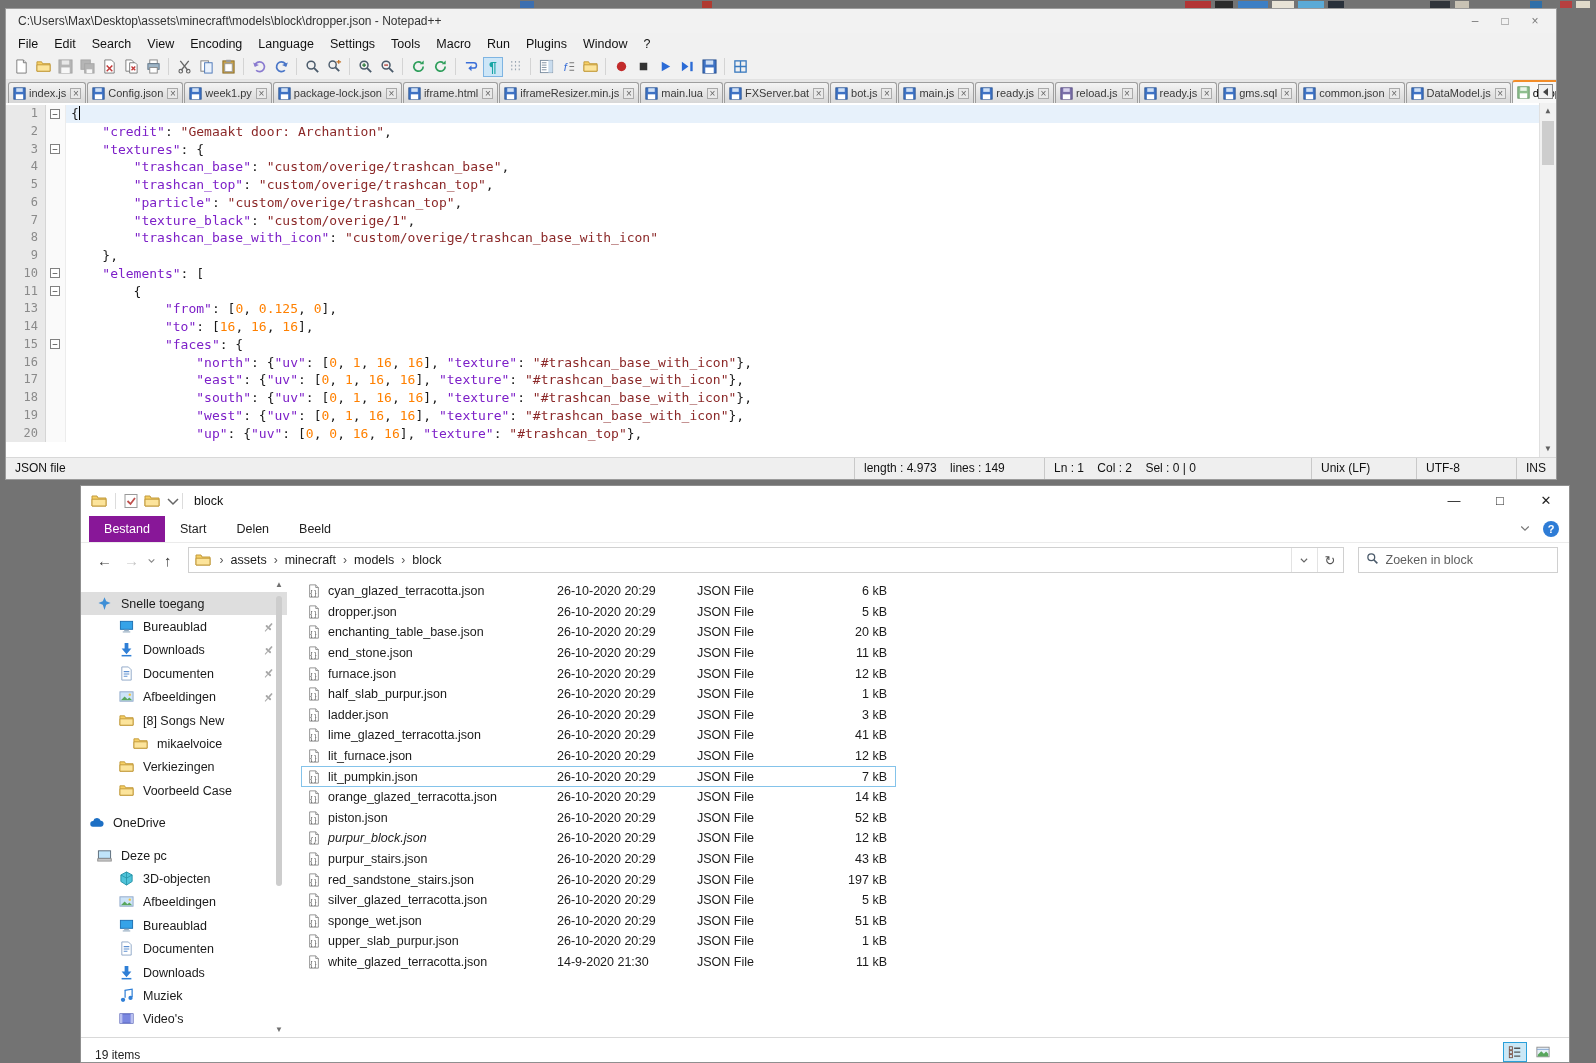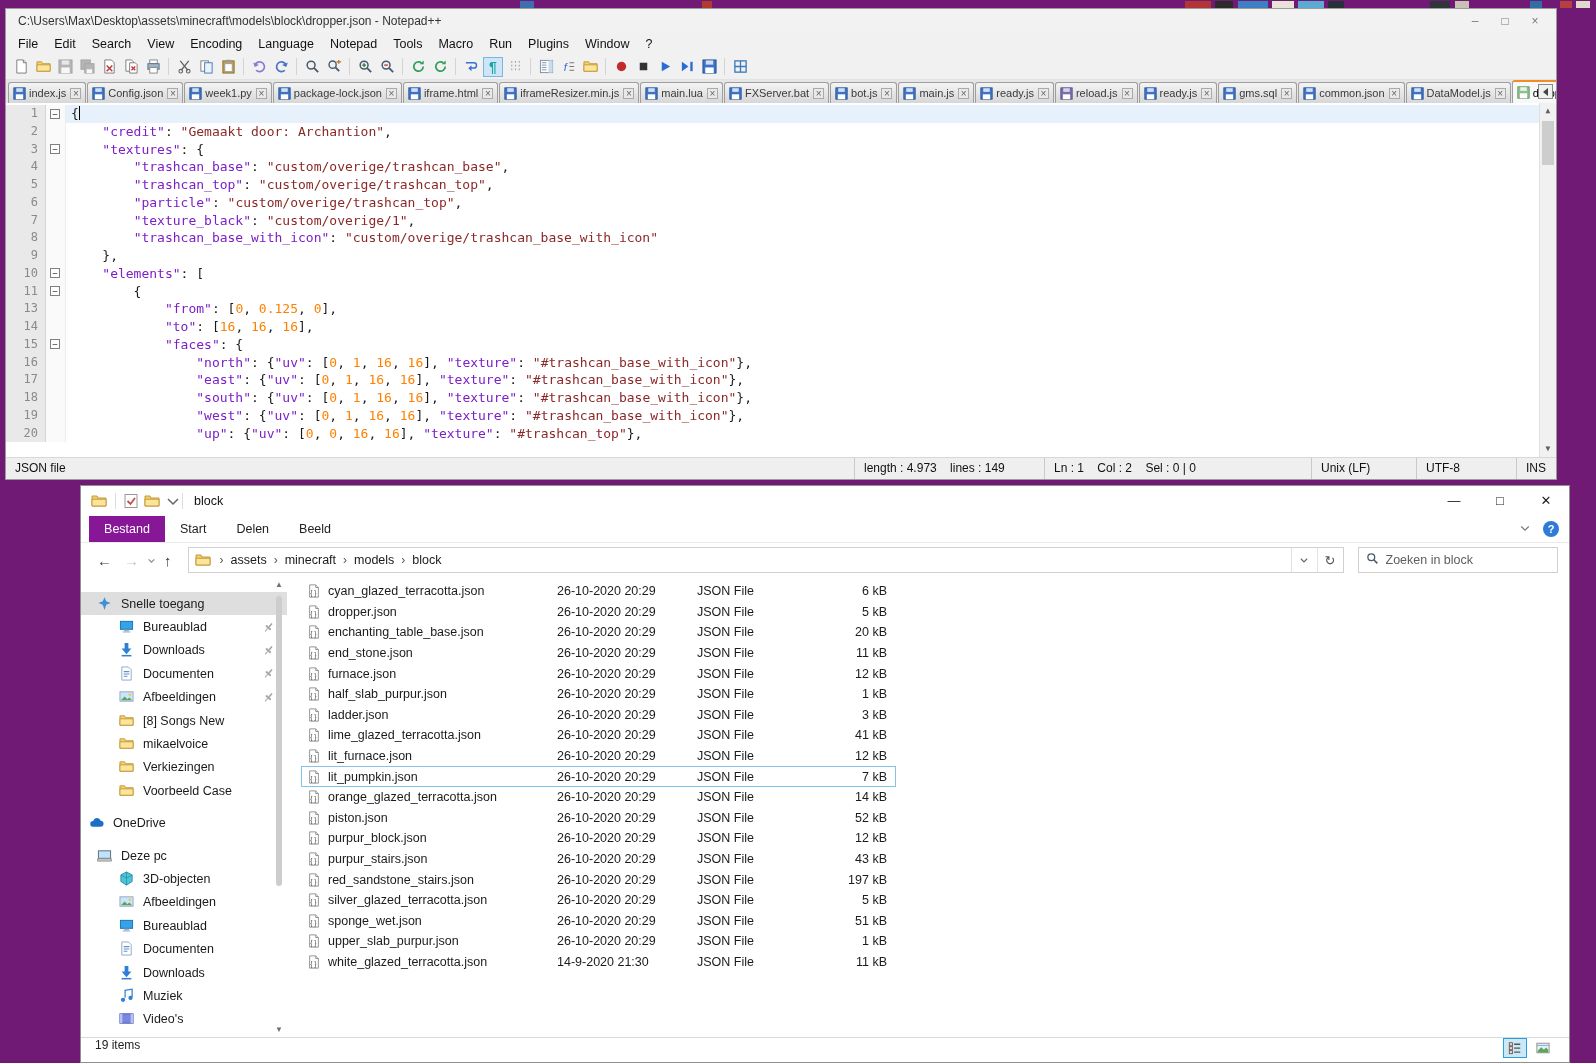--- a/index.html
+++ b/index.html
@@ -1,17 +1,17 @@
 <!DOCTYPE html>
 <html><head>
 <meta charset="utf-8">
 <style>
   * { box-sizing: border-box; margin:0; padding:0; }
   body { margin:0; font-family:"Liberation Sans",sans-serif; }
-  #screen { position:relative; width:1596px; height:1063px; background:#701a75; overflow:hidden; }
+  #screen { position:relative; width:1596px; height:1063px; background:#737373; overflow:hidden; }
   .fleck { position:absolute; top:1px; height:7px; }
 
   
   #np-win { position:absolute; left:5px; top:8px; width:1552px; height:472px; background:#F1F1F1; border:1px solid #9B9B9B; display:flex; flex-direction:column; }
   #np-titlebar { height:24px; display:flex; align-items:center; padding:0 6px; background:#F2F2F2; }
   #np-title { font-size:12px; color:#333; margin-left:6px; white-space:nowrap; }
   #np-controls { margin-left:auto; display:flex; }
   .np-ctl { width:30px; text-align:center; color:#7A7A7A; font-size:12px; line-height:22px; }
   #np-menubar { height:21px; display:flex; align-items:center; padding:0 4px; }
   .menu-item { font-size:12.5px; color:#111; padding:0 8px; line-height:20px; }
@@ -90,21 +90,21 @@
   #list-headers { display:flex; height:25px; align-items:center; border-bottom:1px solid #F0F0F0; position:relative; }
   .hcell { font-size:12px; color:#55606E; padding-left:5px; border-right:1px solid #E4E4E4; height:19px; line-height:19px; }
   #sort-caret { position:absolute; top:0px; left:118px; width:0; height:0; border-left:4px solid transparent; border-right:4px solid transparent; border-bottom:4px solid #9A9A9A; }
   #file-rows { margin-top:3px; }
   .frow { display:flex; align-items:center; height:20.6px; font-size:12.5px; color:#1B1B1B; border:1px solid transparent; }
   .frow.hl { border:1px solid #84C3EA; }
   .fcell { white-space:nowrap; overflow:hidden; }
   .fname { display:flex; align-items:center; padding-left:5px; }
   .fname .fic { width:14px; height:14px; margin-right:7px; flex:none; }
   .fsize { text-align:right; padding-right:8px; }
-  #ex-status { position:absolute; left:0; right:0; bottom:0; height:25px; border-top:1px solid #D9D9D9; background:#FFF; display:flex; align-items:flex-start; }
+  #ex-status { position:absolute; left:0; right:0; bottom:0; height:25px; border-top:1px solid #D9D9D9; background:#FFF; display:flex; align-items:flex-end; }
   #item-count { font-size:12px; color:#222; padding-left:14px; }
   #view-btns { margin-left:auto; display:flex; margin-right:14px; gap:4px; }
   .vbtn { width:24px; height:20px; display:flex; align-items:center; justify-content:center; border:1px solid transparent; }
   .vbtn.sel { background:#CBE8F6; border-color:#2AA0DA; }
   .vbtn svg { width:14px; height:14px; }
 </style>
 </head>
 <body>
 
 <div id="screen">
@@ -137,21 +137,21 @@
         <span class="np-ctl">×</span>
       </div>
     </div>
     <div id="np-menubar">
         <span class="menu-item">File</span>
         <span class="menu-item">Edit</span>
         <span class="menu-item">Search</span>
         <span class="menu-item">View</span>
         <span class="menu-item">Encoding</span>
         <span class="menu-item">Language</span>
-        <span class="menu-item">Notepad</span>
+        <span class="menu-item">Settings</span>
         <span class="menu-item">Tools</span>
         <span class="menu-item">Macro</span>
         <span class="menu-item">Run</span>
         <span class="menu-item">Plugins</span>
         <span class="menu-item">Window</span>
         <span class="menu-item">?</span>
       </div>
     <div id="np-toolbar">
         <span class="tbicon">
           <svg viewBox="0 0 16 16">
@@ -671,21 +671,21 @@
                   <rect x="7.4" y="9.4" width="1.2" height="5" fill="#8A8A8A"></rect>
                 </svg></span>
             </div>
             <div class="side-item" style="padding-left: 38px;">
               <span class="sic"><svg viewBox="0 0 16 16">
                   <path d="M1 3h5l1 2h8v8H1z" fill="#F7D065" stroke="#C29A3C"></path>
                   <path d="M1 6.2h14V13H1z" fill="#FCE49B" stroke="#C29A3C"></path>
                 </svg></span>
               <span>[8] Songs New</span>
             </div>
-            <div class="side-item" style="padding-left: 38px;">
+            <div class="side-item" style="padding-left: 52px;">
               <span class="sic"><svg viewBox="0 0 16 16">
                   <path d="M1 3h5l1 2h8v8H1z" fill="#F7D065" stroke="#C29A3C"></path>
                   <path d="M1 6.2h14V13H1z" fill="#FCE49B" stroke="#C29A3C"></path>
                 </svg></span>
               <span>mikaelvoice</span>
             </div>
             <div class="side-item" style="padding-left: 38px;">
               <span class="sic"><svg viewBox="0 0 16 16">
                   <path d="M1 3h5l1 2h8v8H1z" fill="#F7D065" stroke="#C29A3C"></path>
                   <path d="M1 6.2h14V13H1z" fill="#FCE49B" stroke="#C29A3C"></path>
@@ -927,21 +927,21 @@
                     <path d="M10 1v3h3" fill="#E8E8E8" stroke="#888"></path>
                     <text x="3.6" y="12" font-size="7.5" fill="#444">{ }</text>
                   </svg></span>
                 <span>piston.json</span>
               </span>
               <span class="fcell" style="width: 140px; padding-left: 5px;">26-10-2020 20:29</span>
               <span class="fcell" style="width: 125px; padding-left: 5px;">JSON File</span>
               <span class="fcell fsize" style="width: 78px;">52 kB</span>
             </div>
             <div class="frow" style="width: 595px;">
-              <span class="fcell fname" style="width: 250px;">
+              <span class="fcell fname" style="width: 250px; font-style: italic;">
                 <span class="fic"><svg viewBox="0 0 16 16">
                     <path d="M3 1h7l3 3v11H3z" fill="#fff" stroke="#888"></path>
                     <path d="M10 1v3h3" fill="#E8E8E8" stroke="#888"></path>
                     <text x="3.6" y="12" font-size="7.5" fill="#444">{ }</text>
                   </svg></span>
                 <span>purpur_block.json</span>
               </span>
               <span class="fcell" style="width: 140px; padding-left: 5px;">26-10-2020 20:29</span>
               <span class="fcell" style="width: 125px; padding-left: 5px;">JSON File</span>
               <span class="fcell fsize" style="width: 78px;">12 kB</span>

